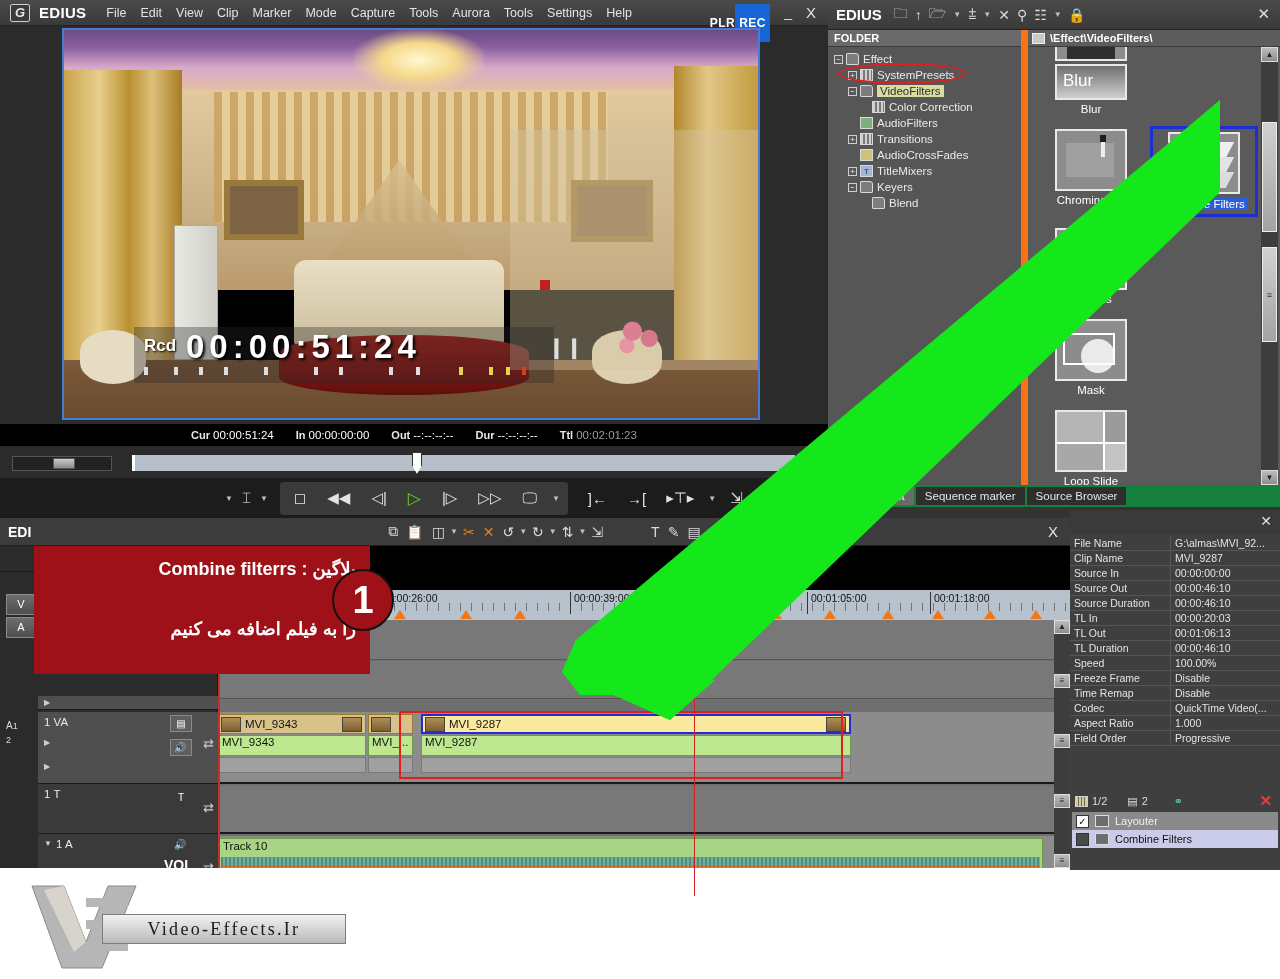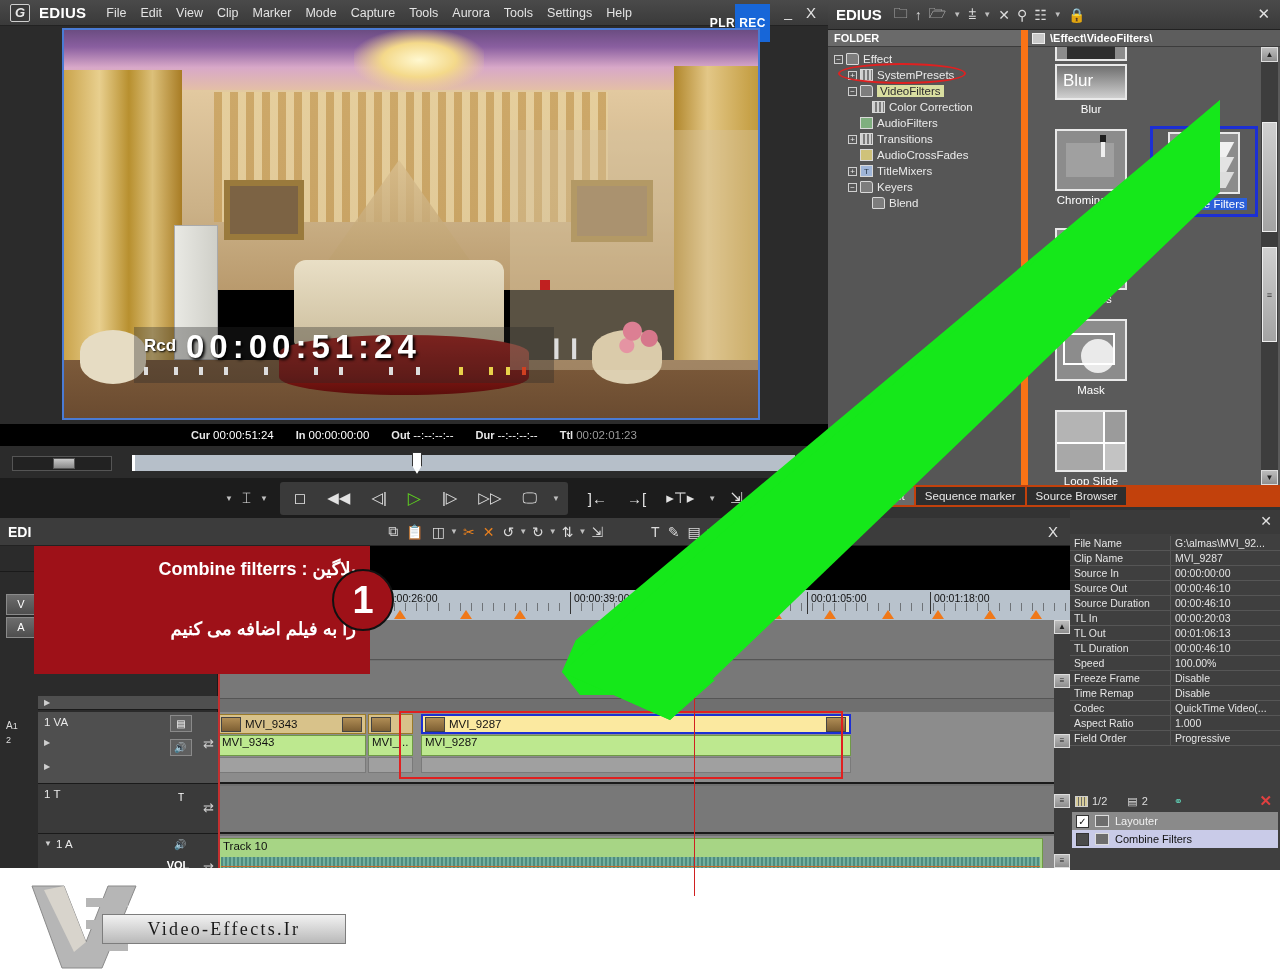--- a/index.html
+++ b/index.html
@@ -117,21 +117,21 @@
   .eff-item { width:106px; display:inline-block; vertical-align:top; margin:0 2px 14px 2px; text-align:center; }
   .eff-thumb { width:72px; height:62px; border:2px solid #e9e9e9; margin:0 auto; background:#8c8c8c; position:relative; overflow:hidden;}
   .eff-name { color:#fff; font-size:11.5px; margin-top:3px; }
   .eff-name.sel { background:#2b5fd9; display:inline-block; padding:0 2px;}
   .eff-item.selected { border:3px solid #1c2fd4; width:108px; padding:3px 0 2px 0; margin:-3px 0 11px 0;}
   #eff-scrollbar { position:absolute; right:2px; top:17px; width:17px; height:438px; background:#3d3d3d; }
   .sb-btn { width:17px; height:15px; background:linear-gradient(#bcbcbc,#8e8e8e); border:1px solid #ddd; color:#222; font-size:8px; text-align:center; line-height:13px;}
   #sb-thumb { position:absolute; left:1px; top:75px; width:15px; height:110px; background:linear-gradient(#d0d0d0,#a3a3a3); border:1px solid #eee;}
   #sb-thumb2 { position:absolute; left:1px; top:200px; width:15px; height:95px; background:linear-gradient(#d0d0d0,#a3a3a3); border:1px solid #eee;}
 
-  #bin-tabs { position:absolute; left:0; top:485px; width:452px; height:22px; background:#c2410c; display:flex; align-items:center; padding-left:2px; gap:2px;}
+  #bin-tabs { position:absolute; left:0; top:485px; width:452px; height:22px; background:#15803d; display:flex; align-items:center; padding-left:2px; gap:2px;}
   .bin-tab { color:#e6e6e6; font-size:11.5px; padding:3px 9px; background:#2e2e2e; }
   .bin-tab.active { background:#6a6a6a; color:#fff; }
 
   
   #tl-window { position:absolute; left:0; top:518px; width:1070px; height:350px; background:#2b2b2b; }
   #tl-titlebar { height:28px; background:#3c3c3c; display:flex; align-items:center; position:relative; border-bottom:1px solid #222;}
   #tl-appname { color:#fff; font-size:14px; font-weight:bold; margin-left:8px; }
   #tl-tools { display:flex; align-items:center; gap:2px; margin-left:354px; }
   #tl-tools .ti { color:#dcdcdc; font-size:14px; padding:1px 3px; }
   #tl-tools .ti.orange { color:#e8801f; }
@@ -560,21 +560,21 @@
         </div>
         <div class="th" style="height:50px;background:#3a3a3a;">
           <div class="th-name">1 T</div>
           <div class="th-btn" style="top:6px;border:none;background:transparent;">T</div>
           <div class="th-mix" style="top:16px;">⇄</div>
         </div>
         <div class="th" style="height:62px;background:#3a3a3a;">
           <div class="th-exp" style="top:5px;">▼</div>
           <div class="th-name" style="left:18px;">1 A</div>
           <div class="th-btn" style="top:3px;border:none;background:transparent;">🔊</div>
-          <div class="th-btn" style="top:24px;border:none;background:transparent;width:28px;font-size:11px;font-weight:bold;">VOL</div>
+          <div class="th-btn" style="top:24px;border:none;background:transparent;width:28px;font-size:14px;font-weight:bold;">VOL</div>
           <div class="th-mix" style="top:26px;">⇄</div>
         </div>
       </div>
       <div style="position:absolute;left:38px;top:150px;width:180px;height:14px;background:#4f4f4f;border-bottom:1px solid #1a1a1a;">
         <span style="color:#cfcfcf;font-size:8px;position:absolute;left:6px;top:2px;">▶</span>
       </div>
       <div style="position:absolute;left:6px;top:172px;color:#ddd;font-size:12px;">
         <span style="font-size:10px;">A</span><span style="font-size:9px;">1<br>2</span>
       </div>
     </div>

